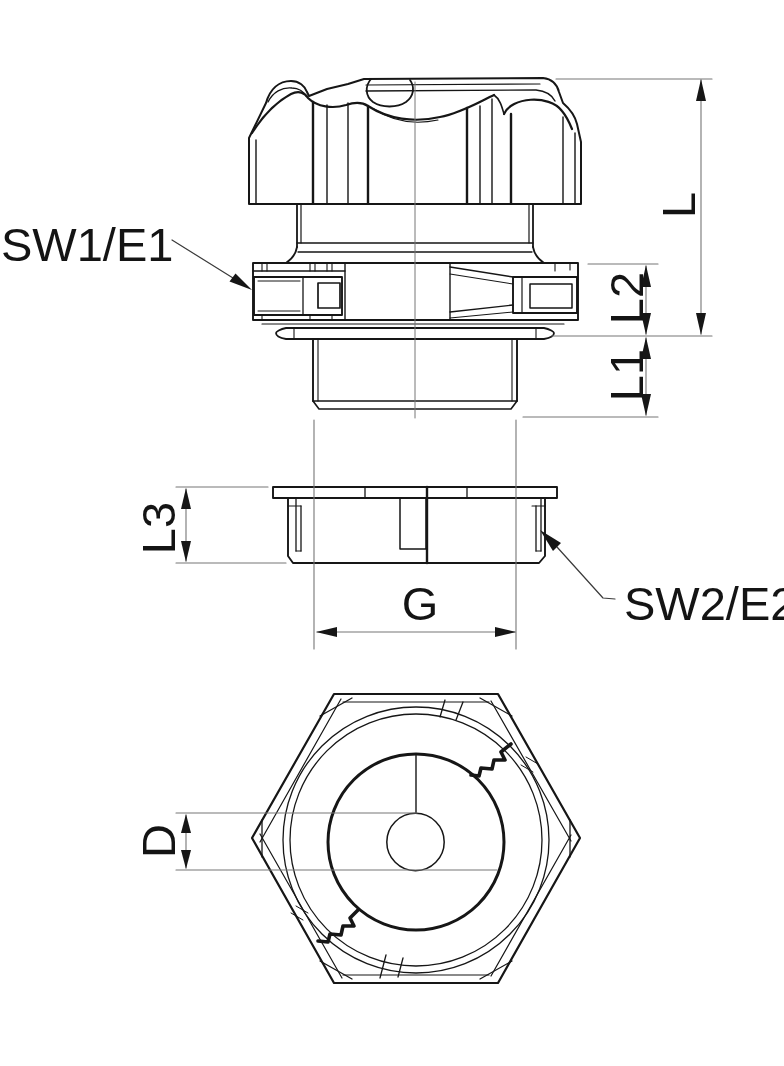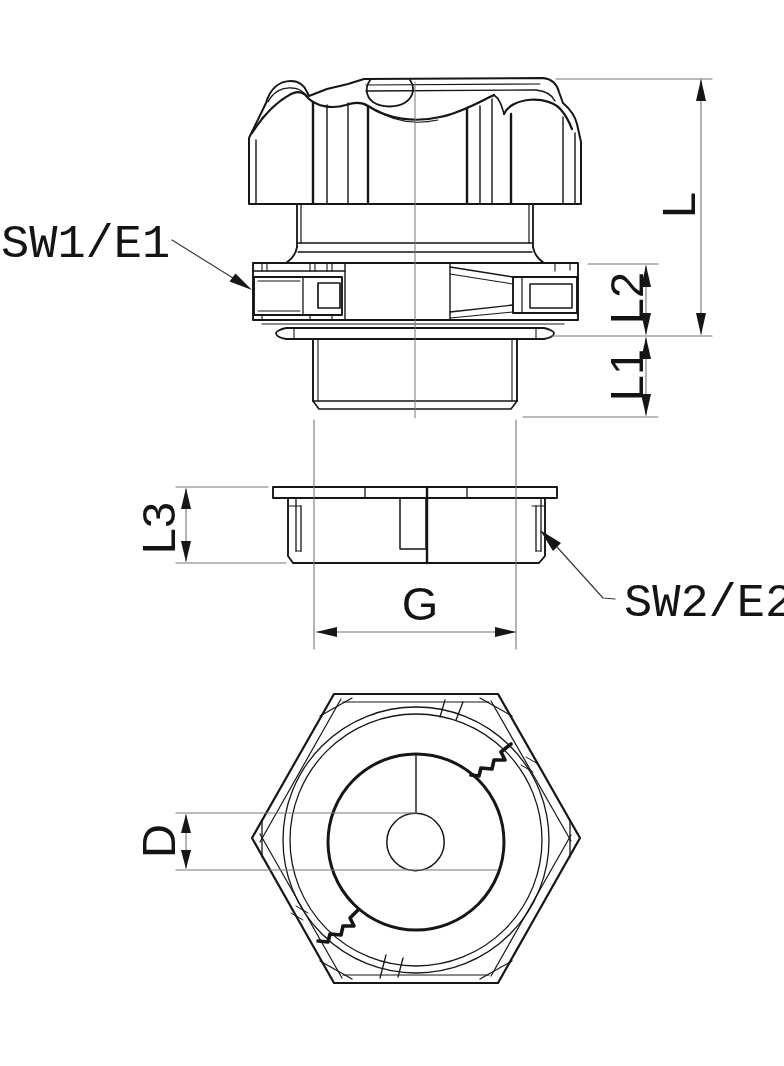--- a/index.html
+++ b/index.html
@@ -1,20 +1,20 @@
 <!DOCTYPE html>
 <html><head>
 <meta charset="utf-8">
 <style>
   html,body{margin:0;padding:0;background:#fff;}
   #stage{position:relative;width:784px;height:1066px;background:#ffffff;overflow:hidden;
          font-family:"Liberation Sans", sans-serif;}
   svg{position:absolute;left:0;top:0;}
   .lbl{position:absolute;color:#141414;font-size:47px;line-height:1;white-space:nowrap;
-       font-family:Liberation Mono, monospace;}
+       font-family:Liberation Sans, sans-serif;}
   .vlbl{position:absolute;width:90px;height:90px;display:flex;align-items:center;
         justify-content:center;transform:rotate(-90deg);color:#141414;font-size:47px;
         line-height:1;white-space:nowrap;font-family:"Liberation Sans", sans-serif;}
   .hlbl{position:absolute;width:70px;text-align:center;color:#141414;font-size:47px;
         line-height:1;font-family:"Liberation Sans", sans-serif;}
 </style>
 </head>
 <body>
 
 <div id="stage">

